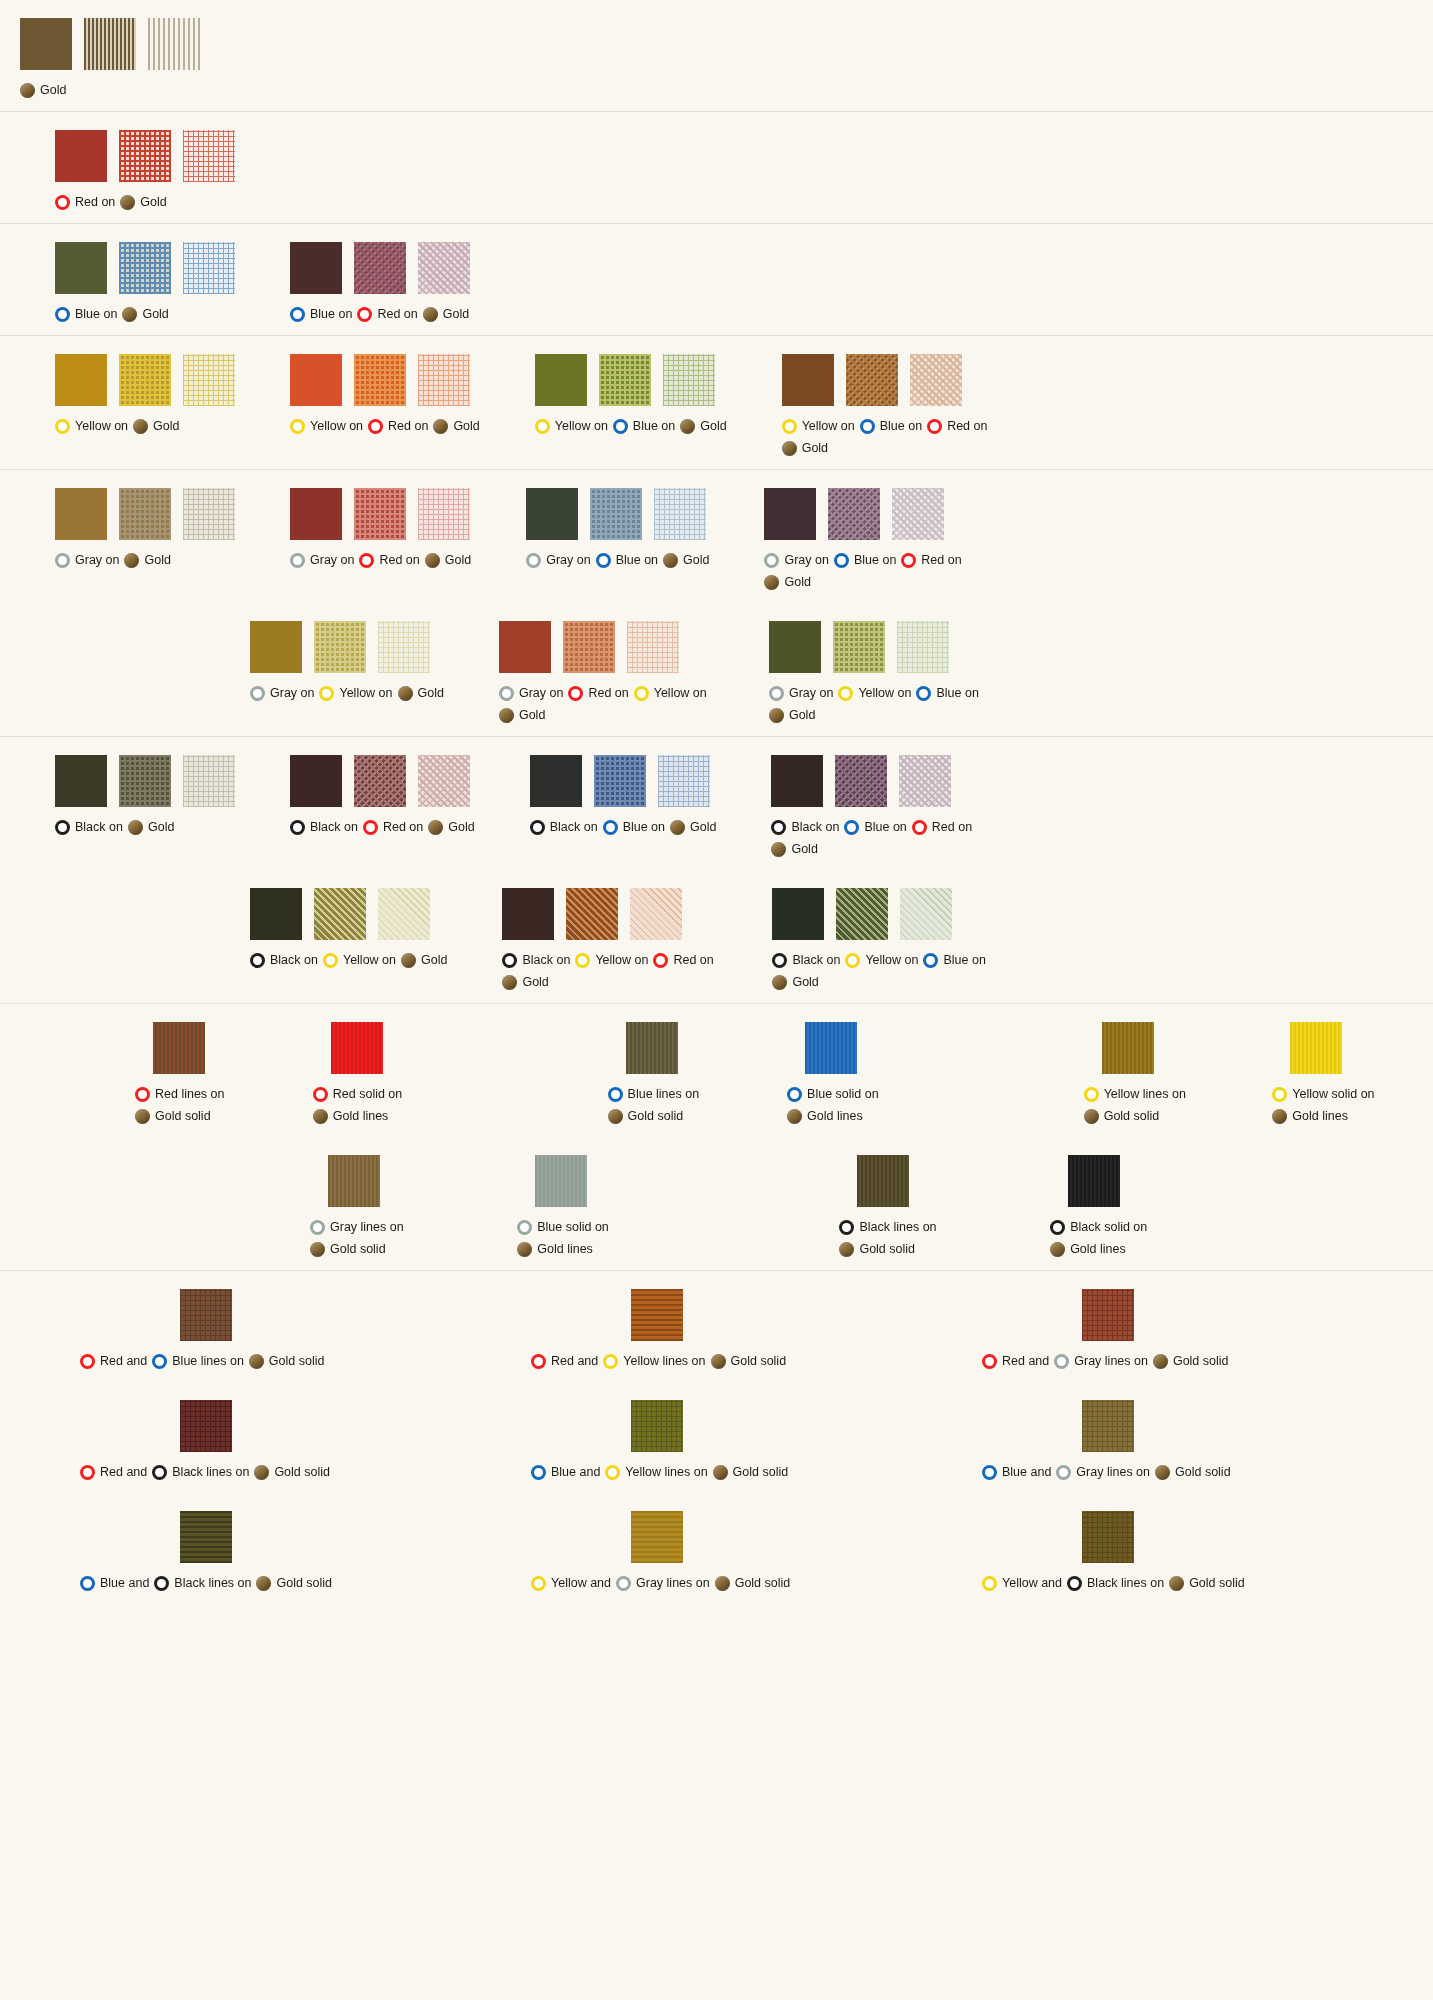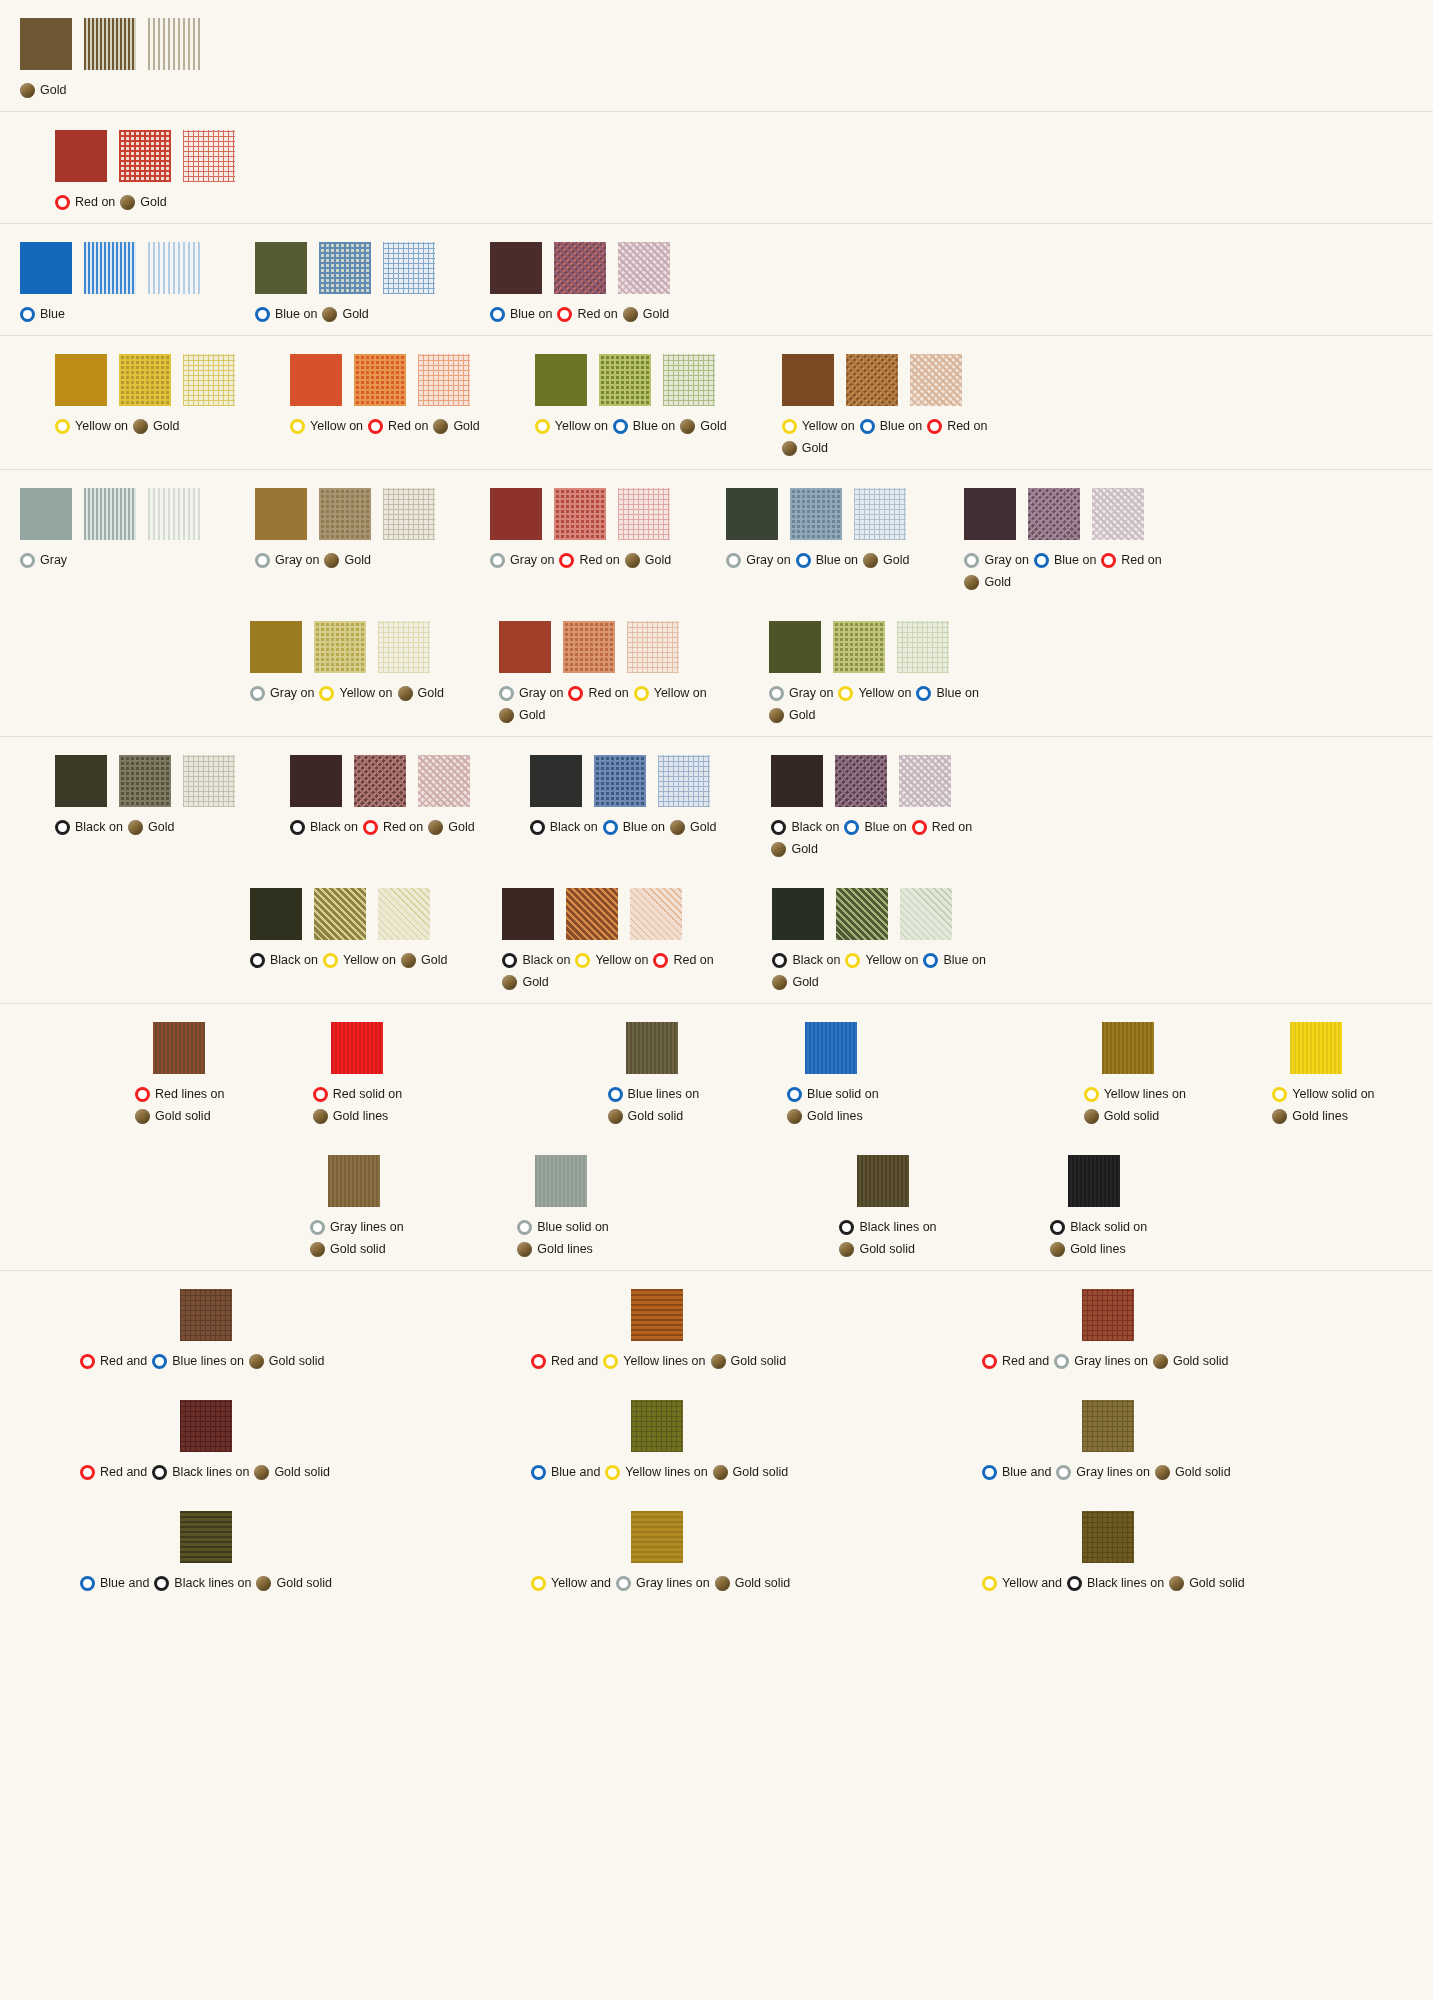--- a/index.html
+++ b/index.html
@@ -158,31 +158,20 @@
             <span class="dot ring" title="Red" style="background: rgb(244, 31, 31);"></span>
             <span class="txt">Red on</span>
             <span class="dot plain" title="Gold" style="background: rgb(138, 107, 54); box-shadow: rgba(0, 0, 0, 0.35) -2px -3px 5px inset, rgba(255, 255, 255, 0.25) 2px 2px 4px inset;"></span>
             <span class="txt">Gold</span>
           </div>
         </div>
       </div>
     </div>
     <div class="section">
       <div class="row">
-        <div class="group" style="margin-left: 20px;">
-          <div class="swatches">
-            <div class="sw solid" style="--c: #1569bd; --bg: #faf7f0;"></div>
-            <div class="sw vlines" style="--c: #3d86cd; --bg: #dde9f5;"></div>
-            <div class="sw vlines-lt" style="--c: #5e9bd7; --bg: #eef4fb;"></div>
-          </div>
-          <div class="caption">
-            <span class="dot ring" title="Blue" style="background: rgb(21, 105, 189);"></span>
-            <span class="txt">Blue</span>
-          </div>
-        </div>
         <div class="group" style="margin-left: 55px;">
           <div class="swatches">
             <div class="sw solid" style="--c: #555c33; --bg: #faf7f0;"></div>
             <div class="sw grid" style="--c: #5f8ab3; --bg: #cfd6c8;"></div>
             <div class="sw grid-lt" style="--c: #82a8c9; --bg: #e9eef2;"></div>
           </div>
           <div class="caption">
             <span class="dot ring" title="Blue" style="background: rgb(21, 105, 189);"></span>
             <span class="txt">Blue on</span>
             <span class="dot plain" title="Gold" style="background: rgb(138, 107, 54); box-shadow: rgba(0, 0, 0, 0.35) -2px -3px 5px inset, rgba(255, 255, 255, 0.25) 2px 2px 4px inset;"></span>
@@ -265,31 +254,20 @@
             <span class="dot ring" title="Red" style="background: rgb(244, 31, 31);"></span>
             <span class="txt">Red on</span>
             <span class="dot plain" title="Gold" style="background: rgb(138, 107, 54); box-shadow: rgba(0, 0, 0, 0.35) -2px -3px 5px inset, rgba(255, 255, 255, 0.25) 2px 2px 4px inset;"></span>
             <span class="txt">Gold</span>
           </div>
         </div>
       </div>
     </div>
     <div class="section">
       <div class="row">
-        <div class="group" style="margin-left: 20px;">
-          <div class="swatches">
-            <div class="sw solid" style="--c: #93a5a0; --bg: #faf7f0;"></div>
-            <div class="sw vlines" style="--c: #9fb0ac; --bg: #dfe5e2;"></div>
-            <div class="sw vlines-lt" style="--c: #a9b8b4; --bg: #eef1ef;"></div>
-          </div>
-          <div class="caption">
-            <span class="dot ring" title="Gray" style="background: rgb(154, 168, 166);"></span>
-            <span class="txt">Gray</span>
-          </div>
-        </div>
         <div class="group" style="margin-left: 55px;">
           <div class="swatches">
             <div class="sw solid" style="--c: #9b7533; --bg: #faf7f0;"></div>
             <div class="sw grid" style="--c: #a99471; --bg: #8d7a4e;"></div>
             <div class="sw grid-lt" style="--c: #c5bdaa; --bg: #ebe7dd;"></div>
           </div>
           <div class="caption">
             <span class="dot ring" title="Gray" style="background: rgb(154, 168, 166);"></span>
             <span class="txt">Gray on</span>
             <span class="dot plain" title="Gold" style="background: rgb(138, 107, 54); box-shadow: rgba(0, 0, 0, 0.35) -2px -3px 5px inset, rgba(255, 255, 255, 0.25) 2px 2px 4px inset;"></span>

